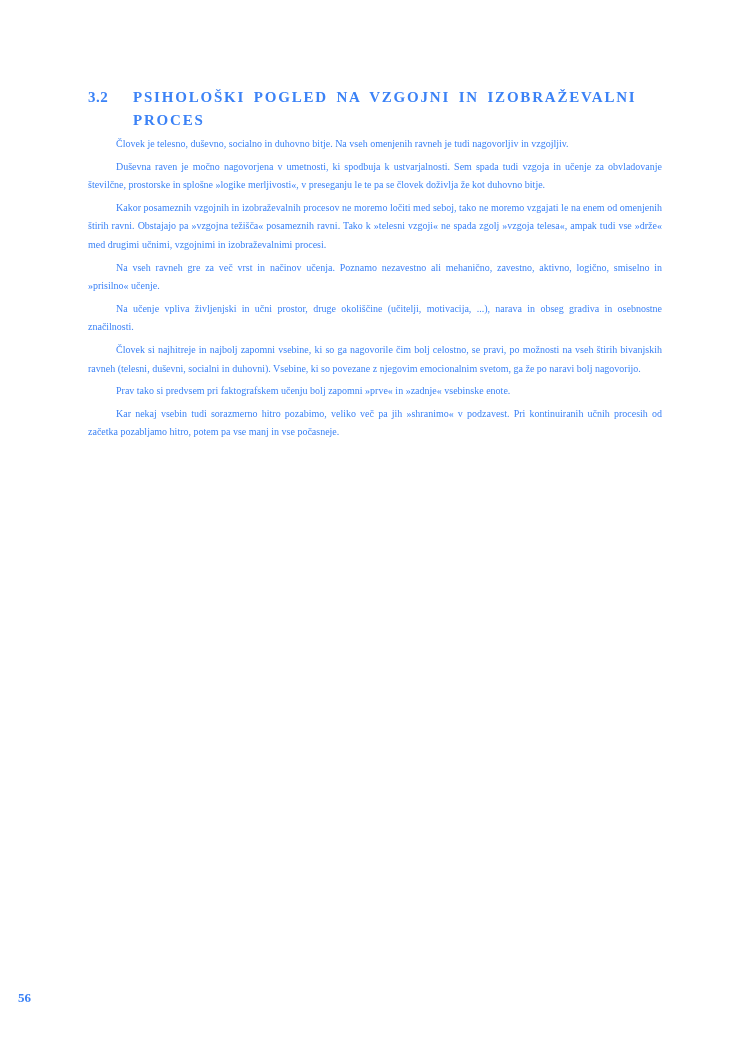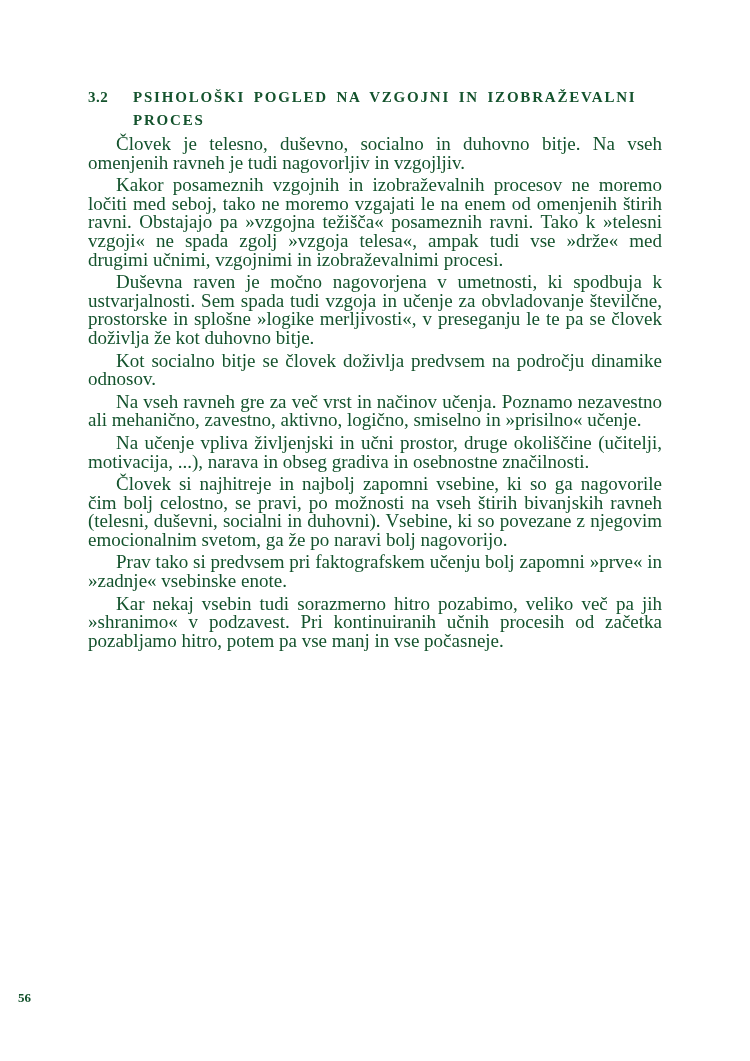--- a/index.html
+++ b/index.html
@@ -5,21 +5,21 @@
   html, body {
     margin: 0;
     padding: 0;
     background: #ffffff;
   }
   .page {
     position: relative;
     width: 750px;
     height: 1061px;
     background: #ffffff;
-    color: #14532d;
+    color: #3b82f6;
     font-family: "Liberation Serif", "DejaVu Serif", serif;
     overflow: hidden;
   }
   .content {
     position: absolute;
     left: 88px;
     top: 86px;
     width: 574px;
   }
   .heading {
@@ -35,21 +35,21 @@
     width: 45px;
     letter-spacing: 0.5px;
   }
   .heading-title {
     width: 529px;
     letter-spacing: 1.8px;
     word-spacing: 3px;
   }
   .paragraphs p {
     margin: 0 0 4px 0;
-    font-size: 19px;
+    font-size: 10px;
     line-height: 18.6px;
     text-indent: 28px;
     text-align: justify;
   }
   .page-number {
     position: absolute;
     top: 990px;
     left: 18px;
     width: 750px;
     font-weight: bold;
@@ -63,23 +63,22 @@
 <div class="page">
   <div class="content">
 
     <h2 class="heading">
       <span class="heading-number">3.2</span>
       <span class="heading-title">PSIHOLOŠKI POGLED NA VZGOJNI IN IZOBRAŽEVALNI PROCES</span>
     </h2>
 
     <div class="paragraphs">
       <p>Človek je telesno, duševno, socialno in duhovno bitje. Na vseh omenjenih ravneh je tudi nagovorljiv in vzgojljiv.</p>
+      <p>Duševna raven je močno nagovorjena v umetnosti, ki spodbuja k ustvarjalnosti. Sem spada tudi vzgoja in učenje za obvladovanje številčne, prostorske in splošne »logike merljivosti«, v preseganju le te pa se človek doživlja že kot duhovno bitje.</p>
       <p>Kakor posameznih vzgojnih in izobraževalnih procesov ne moremo ločiti med seboj, tako ne moremo vzgajati le na enem od omenjenih štirih ravni. Obstajajo pa »vzgojna težišča« posameznih ravni. Tako k »telesni vzgoji« ne spada zgolj »vzgoja telesa«, ampak tudi vse »drže« med drugimi učnimi, vzgojnimi in izobraževalnimi procesi.</p>
-      <p>Duševna raven je močno nagovorjena v umetnosti, ki spodbuja k ustvarjalnosti. Sem spada tudi vzgoja in učenje za obvladovanje številčne, prostorske in splošne »logike merljivosti«, v preseganju le te pa se človek doživlja že kot duhovno bitje.</p>
-      <p>Kot socialno bitje se človek doživlja predvsem na področju dinamike odnosov.</p>
       <p>Na vseh ravneh gre za več vrst in načinov učenja. Poznamo nezavestno ali mehanično, zavestno, aktivno, logično, smiselno in »prisilno« učenje.</p>
       <p>Na učenje vpliva življenjski in učni prostor, druge okoliščine (učitelji, motivacija, ...), narava in obseg gradiva in osebnostne značilnosti.</p>
       <p>Človek si najhitreje in najbolj zapomni vsebine, ki so ga nagovorile čim bolj celostno, se pravi, po možnosti na vseh štirih bivanjskih ravneh (telesni, duševni, socialni in duhovni). Vsebine, ki so povezane z njegovim emocionalnim svetom, ga že po naravi bolj nagovorijo.</p>
       <p>Prav tako si predvsem pri faktografskem učenju bolj zapomni »prve« in »zadnje« vsebinske enote.</p>
       <p>Kar nekaj vsebin tudi sorazmerno hitro pozabimo, veliko več pa jih »shranimo« v podzavest. Pri kontinuiranih učnih procesih od začetka pozabljamo hitro, potem pa vse manj in vse počasneje.</p>
     </div>
 
   </div>
 
   <div class="page-number">56</div>

